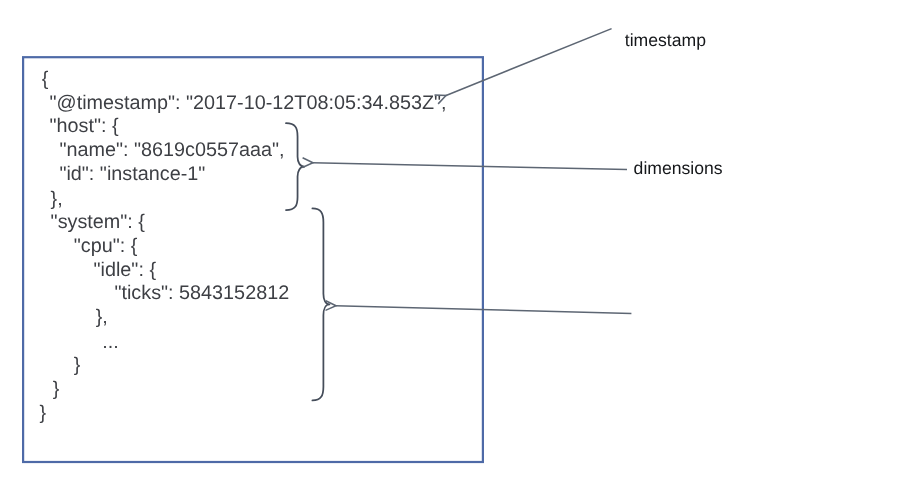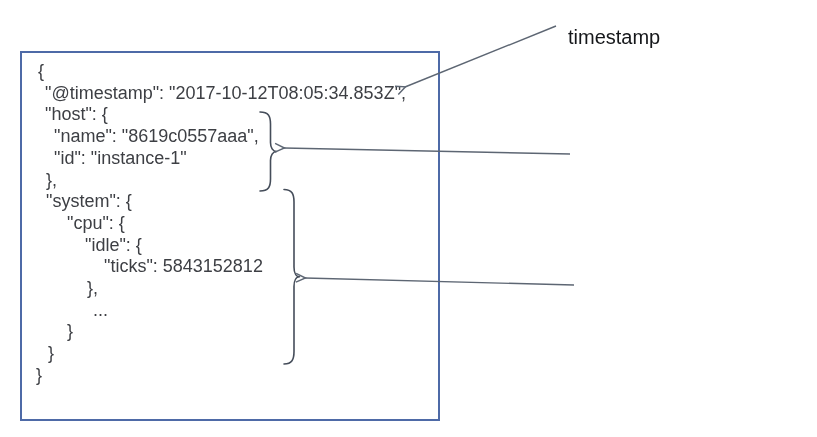--- a/index.html
+++ b/index.html
@@ -41,21 +41,21 @@
     font-size: 18px;
     line-height: 21.7px;
     color: var(--json-text);
     white-space: pre;
   }
   .json-line { white-space: pre; }
 
   .anno-label {
     position: absolute;
     font-family: "Liberation Sans", sans-serif;
-    font-size: 20px;
+    font-size: 16px;
     line-height: 23px;
     color: var(--label-text);
     white-space: nowrap;
   }
   .anno-label.timestamp { left: 568px; top: 26px; }
   .anno-label.dimensions { left: 576px; top: 142px; }
   .anno-label.metric { left: 585px; top: 273px; }
 
   .overlay-svg {
     position: absolute;
@@ -107,14 +107,15 @@
              C296,276.8 294,281 294,286.5
              L294,351.5
              C294,359.5 292,364 284,364"></path>
 
     <line class="arrow-line" x1="556" y1="26" x2="405" y2="87" marker-end="url(#arrowhead)"></line>
     <line class="arrow-line" x1="570" y1="154" x2="284" y2="148" marker-end="url(#arrowhead)"></line>
     <line class="arrow-line" x1="574" y1="285" x2="305" y2="278" marker-end="url(#arrowhead)"></line>
   </svg>
 
   <div class="anno-label timestamp">timestamp</div>
+  <div class="anno-label dimensions">dimensions</div>
 
 </div>
 
 </body></html>

